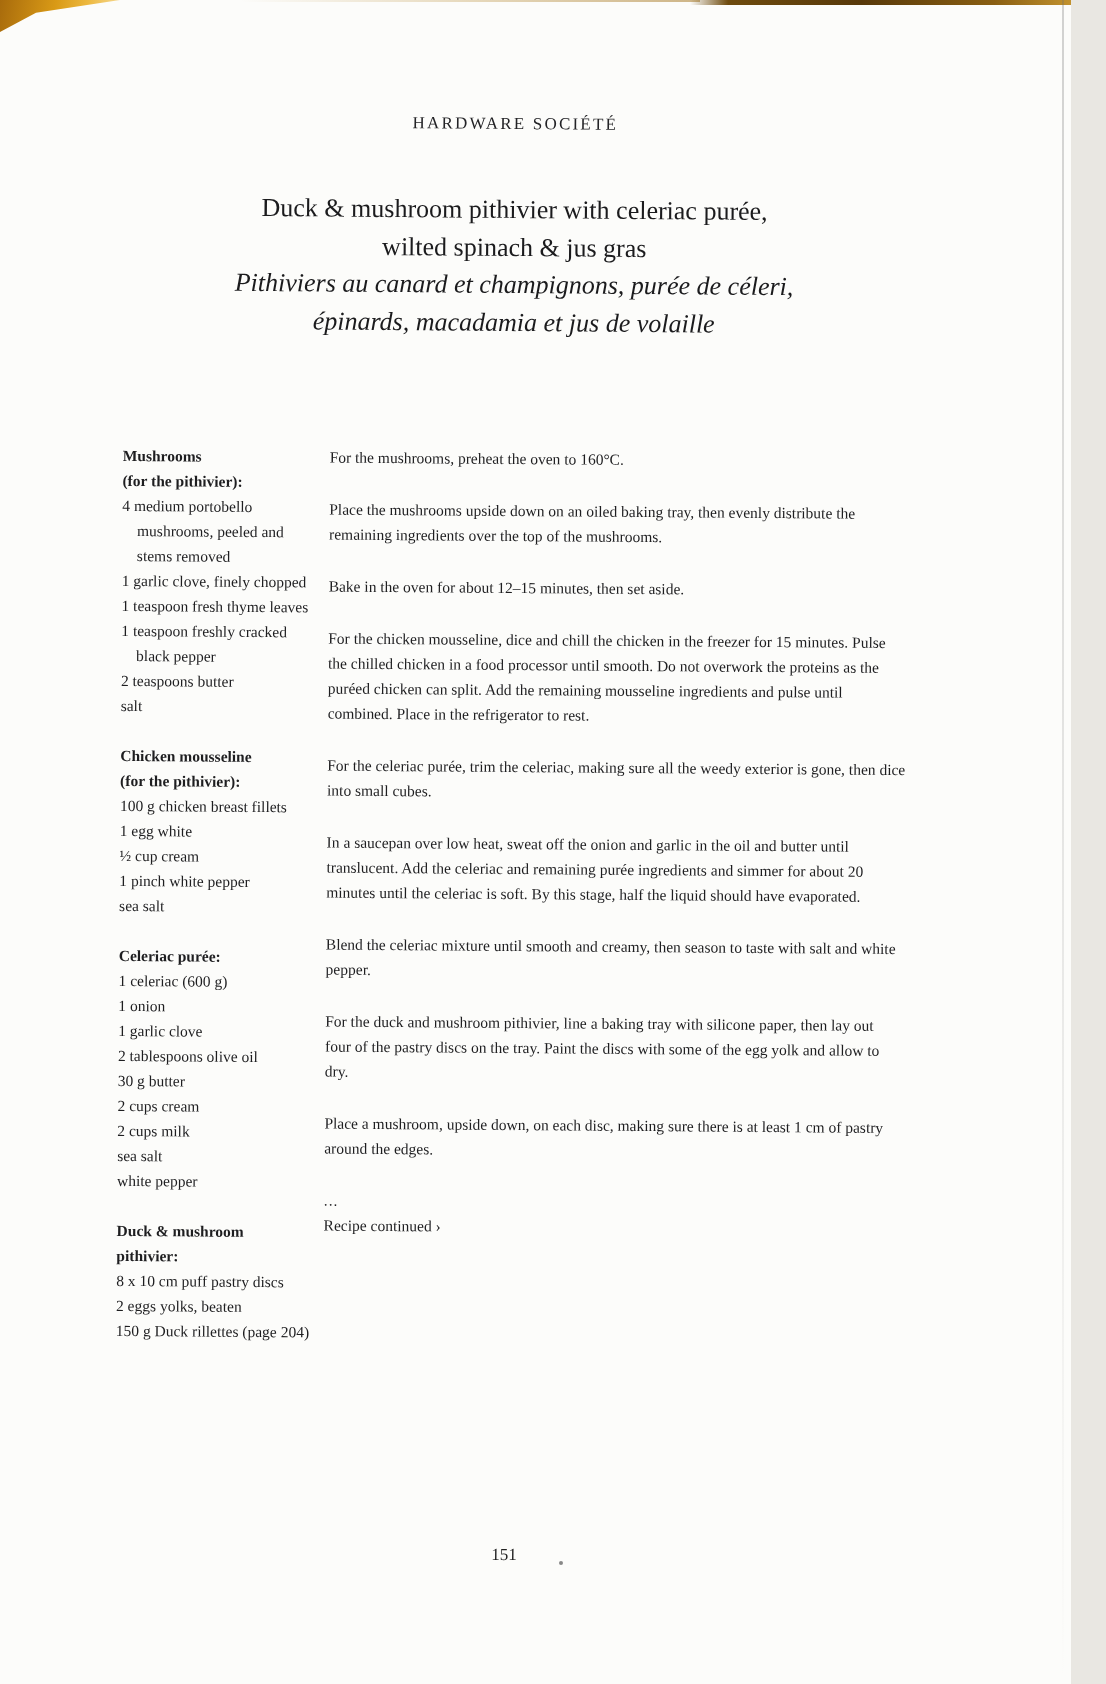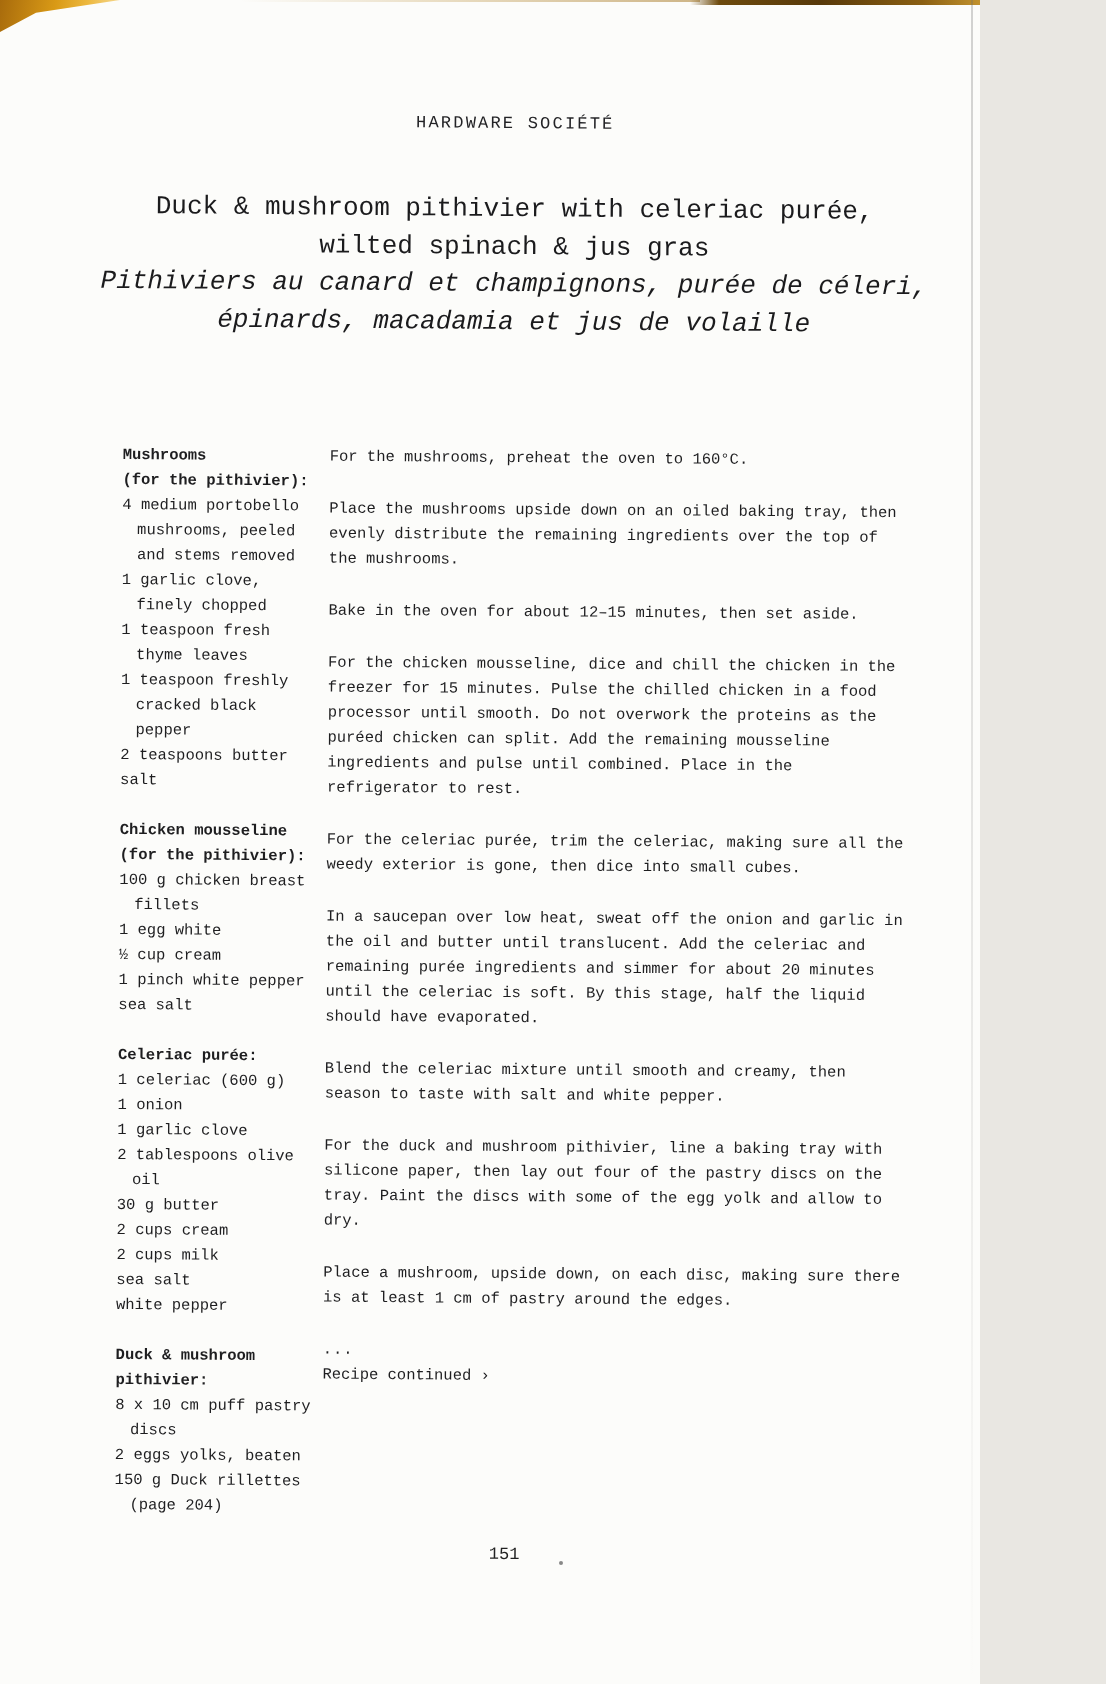--- a/index.html
+++ b/index.html
@@ -1,19 +1,19 @@
 <!DOCTYPE html>
 <html><head>
 <meta charset="utf-8">
 <style>
   html,body{margin:0;padding:0;background:#e9e7e2;}
   .page{
-    position:relative;width:980px;height:1684px;overflow:hidden;
+    position:relative;width:1071px;height:1684px;overflow:hidden;
     background:#fcfcfa;
-    font-family:Liberation Mono, monospace;color:#1e1e20;
+    font-family:Liberation Serif, serif;color:#1e1e20;
   }
   
   .wedge{
     position:absolute;top:0;left:0;width:120px;height:32px;
     background:linear-gradient(100deg,#a86b0c,#d99a16 45%,#edb83e 70%,#f6dd9d);
     clip-path:polygon(0 0,100% 0,30% 40%,0 100%);
   }
   .band-right{
     position:absolute;top:0;left:690px;right:0;height:5px;
     background:linear-gradient(to right,rgba(140,95,16,0),#6e4b0e 10%,#58390a 45%,#8a5f12 80%,#c2922e);

